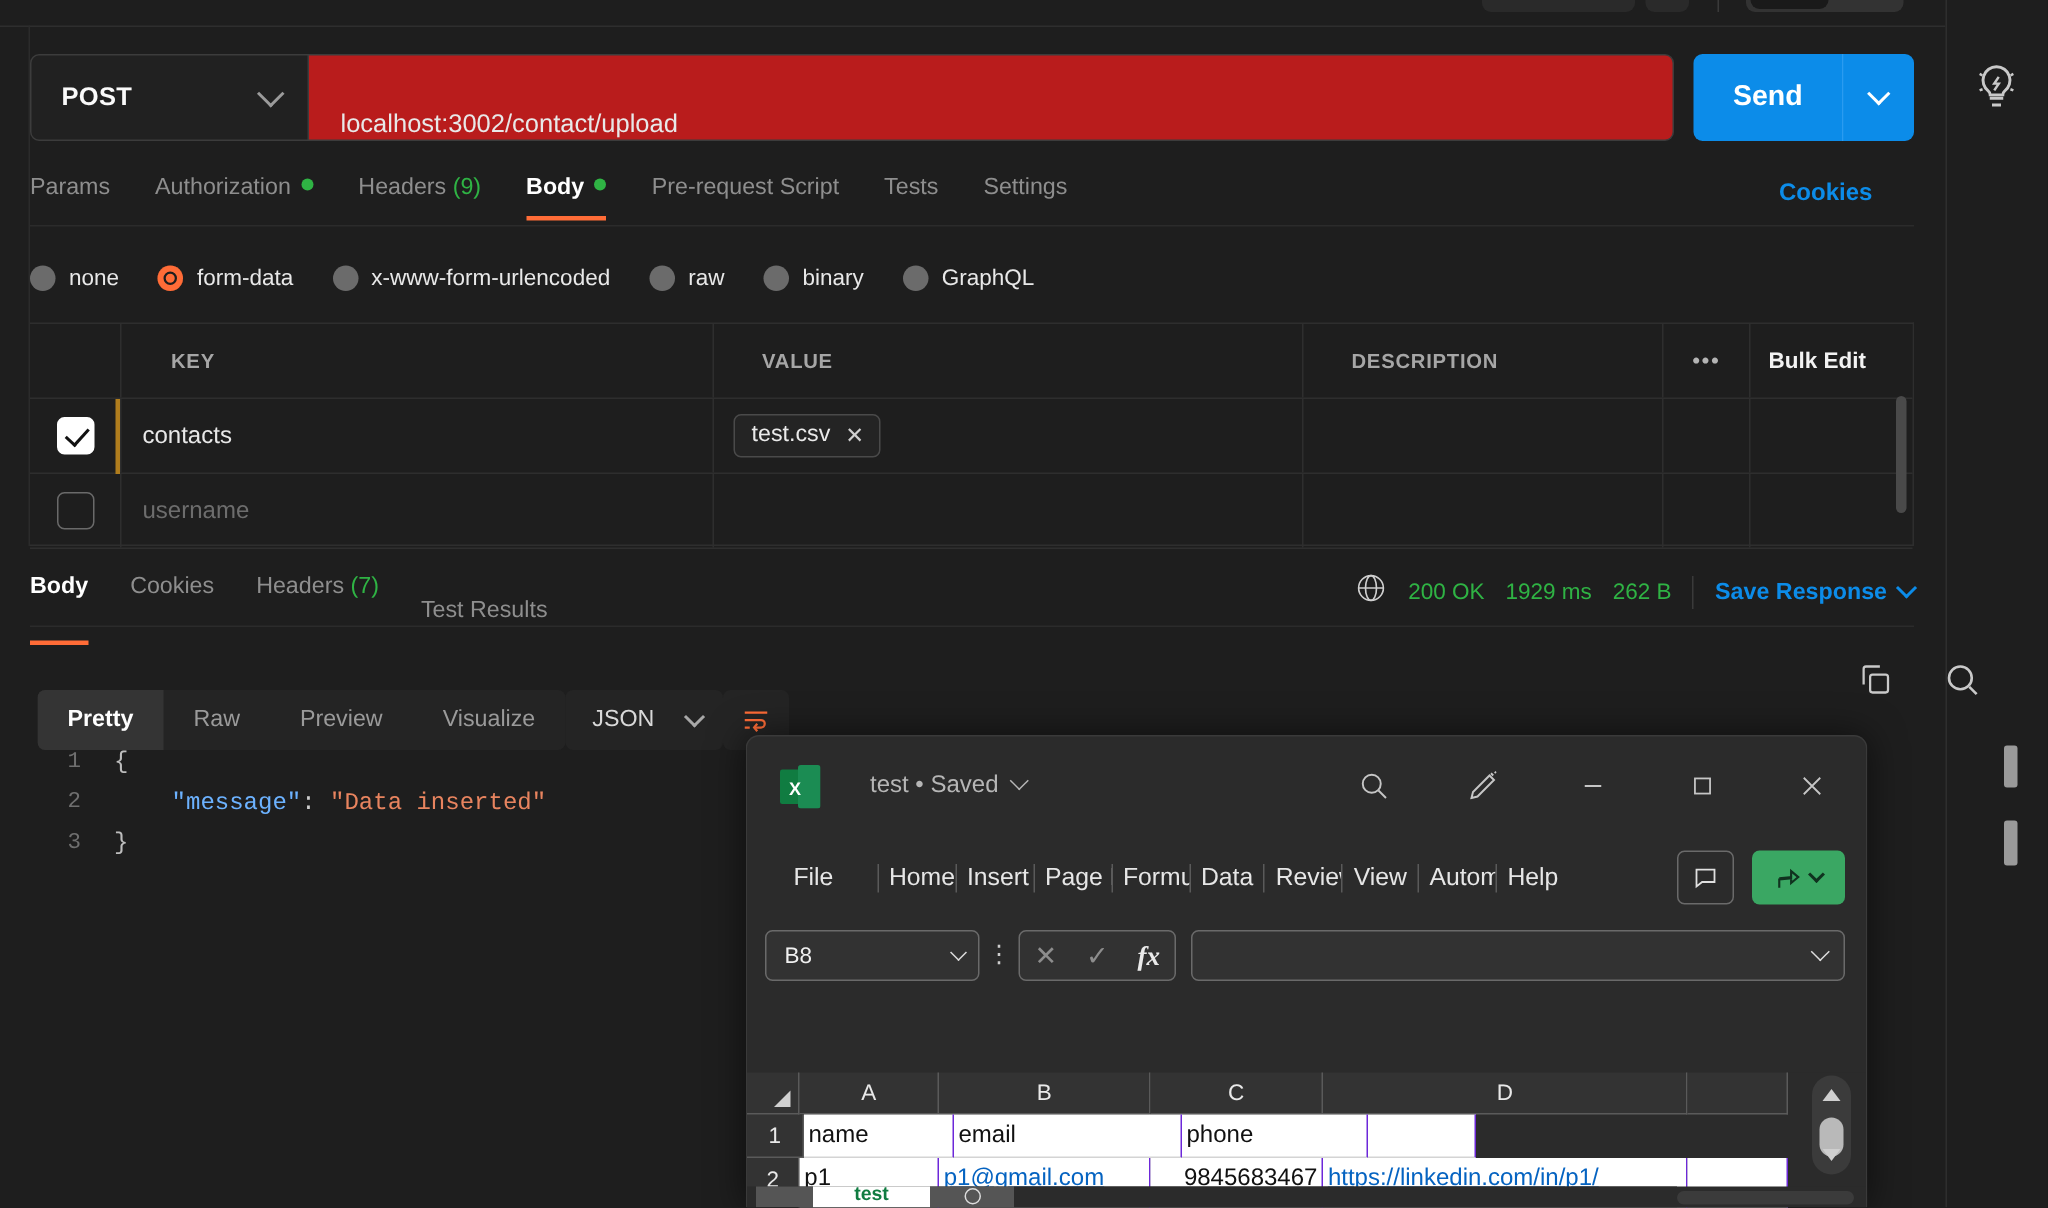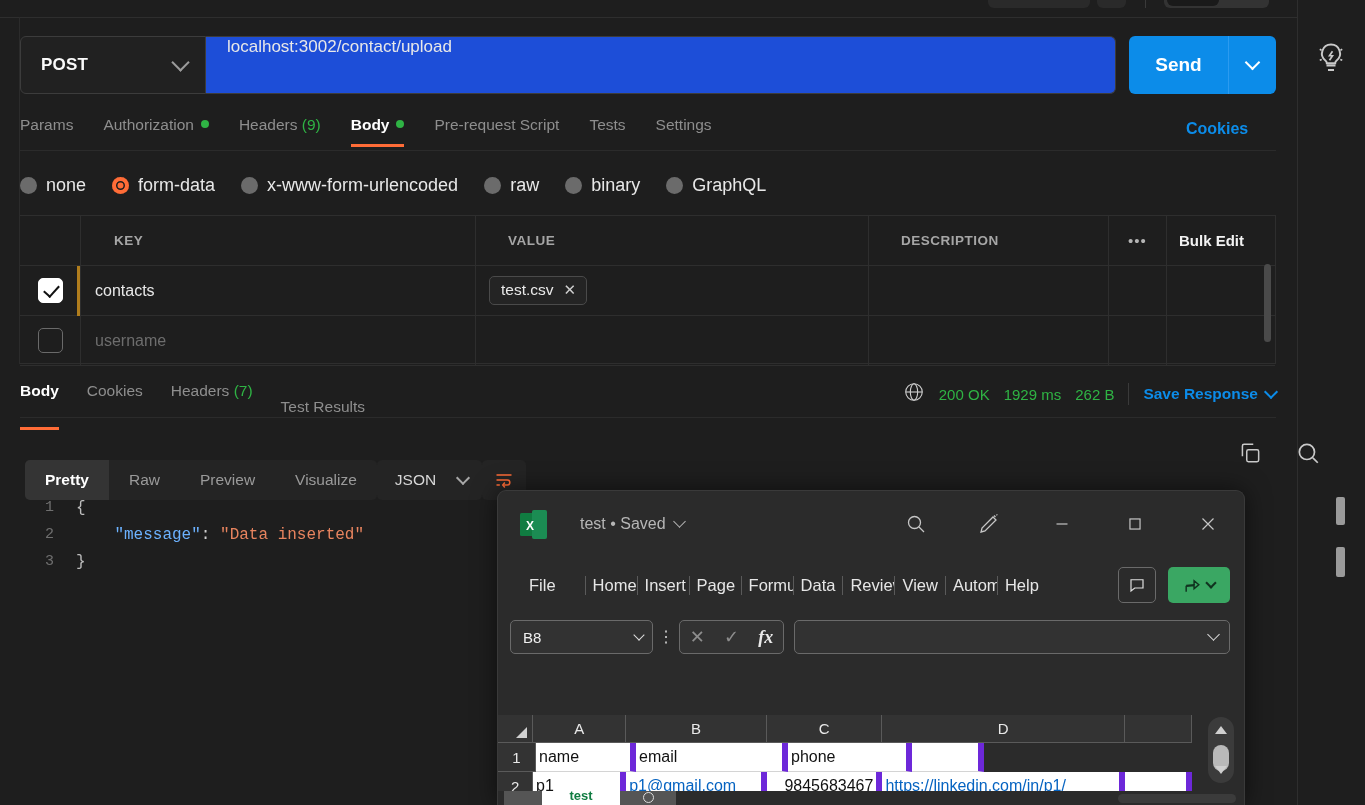--- a/index.html
+++ b/index.html
@@ -19,22 +19,22 @@
   .url-row { position:absolute; left:20px; top:36px; width:1256px; height:58px; display:flex; align-items:center; }
   .method-box {
     width:186px; height:58px; background:#212121; border:1px solid #3c3c3c;
     border-radius:6px 0 0 6px; display:flex; align-items:center;
     justify-content:space-between; padding:0 18px 0 20px;
   }
   .method-label { color:#fafafa; font-size:17px; font-weight:700; letter-spacing:.2px; }
   .chev { width:13px; height:13px; border-right:2px solid #9b9b9b; border-bottom:2px solid #9b9b9b;
           transform:rotate(45deg); margin-top:-6px; }
   .url-box {
-    flex:1; height:58px; background:#1d4ed8; border:1px solid #3c3c3c; border-left:none;
-    border-radius:0 6px 6px 0; display:flex; align-items:flex-start; padding-left:21px;
+    flex:1; height:58px; background:#b91c1c; border:1px solid #3c3c3c; border-left:none;
+    border-radius:0 6px 6px 0; display:flex; align-items:flex-end; padding-left:21px;
   }
   .url-text { color:#e8e8e8; font-size:17px; }
   .send-wrap { margin-left:13px; display:flex; height:58px; }
   .send-btn { width:99px; background:#0c8ce9; border-radius:6px 0 0 6px; display:flex;
               align-items:center; justify-content:center; cursor:pointer; }
   .send-btn span { color:#fff; font-size:19px; font-weight:700; }
   .send-caret { width:48px; background:#0c8ce9; border-radius:0 6px 6px 0; border-left:1px solid #2b9bf0;
                 display:flex; align-items:center; justify-content:center; cursor:pointer; }
   .send-caret i { width:11px; height:11px; border-right:2px solid #fff; border-bottom:2px solid #fff;
                   transform:rotate(45deg); margin-top:-5px; display:block; }
@@ -51,21 +51,21 @@
   .rtab.active::after { content:""; position:absolute; left:0; right:0; bottom:0; height:3px; background:#ff6c37; }
   .dot-g { display:inline-block; width:8px; height:8px; border-radius:50%; background:#2fb344; margin-left:7px; vertical-align:2px; }
   .cnt { color:#2fb344; }
   .cookies-link { position:absolute; right:2px; top:4px; color:#0c8ce9; font-size:16px; font-weight:700; cursor:pointer; }
 
   
   .radios { position:absolute; left:20px; top:170px; height:30px; display:flex; align-items:center; }
   .radio-item { display:flex; align-items:center; margin-right:26px; cursor:pointer; }
   .rad { width:17px; height:17px; border-radius:50%; background:#6b6b6b; margin-right:9px; flex:none; }
   .rad.on { background:#ff6c37; box-shadow: inset 0 0 0 4px #ff6c37, inset 0 0 0 5.5px #1e1e1e; }
-  .radio-item span { color:#e8e8e8; font-size:18px; }
+  .radio-item span { color:#e8e8e8; font-size:15px; }
 
   
   .kv { position:absolute; left:20px; top:215px; width:1256px; height:149px;
         border:1px solid #2e2e2e; border-left:none; }
   .kv-row { display:flex; height:50px; border-bottom:1px solid #2e2e2e; }
   .kv-row.head { background:#1e1e1e; }
   .kv-chk { width:61px; display:flex; align-items:center; justify-content:center; border-right:1px solid #2e2e2e; }
   .kv-key { width:395px; display:flex; align-items:center; padding-left:14px; border-right:1px solid #2e2e2e; }
   .kv-val { width:393px; display:flex; align-items:center; padding-left:13px; border-right:1px solid #2e2e2e; }
   .kv-desc { width:240px; display:flex; align-items:center; padding-left:13px; border-right:1px solid #2e2e2e; }
@@ -161,21 +161,21 @@
   .ghead { display:flex; height:28px; }
   .gcorner { width:38px; background:#333; border-right:1px solid #5a5a5a; border-bottom:1px solid #5a5a5a; position:relative; }
   .gcorner::after { content:""; position:absolute; right:5px; bottom:4px; border-left:11px solid transparent;
                     border-bottom:11px solid #d0d0d0; }
   .gch { background:#333; color:#e9e9e9; font-size:15px; display:flex; align-items:center;
          justify-content:center; border-right:1px solid #5a5a5a; border-bottom:1px solid #5a5a5a; }
   .grow { display:flex; height:29px; }
   .grn { width:38px; background:#333; color:#e9e9e9; font-size:15px; display:flex; align-items:center;
          justify-content:center; border-right:1px solid #5a5a5a; border-bottom:1px solid #5a5a5a; }
   .gcell { background:#fff; color:#111; font-size:16px; display:flex; align-items:center;
-           padding:0 3px; border-right:6px solid #6d28d9; border-bottom:1px solid #d4d4d4; overflow:hidden; white-space:nowrap; }
+           padding:0 3px; border-right:1px solid #6d28d9; border-bottom:1px solid #d4d4d4; overflow:hidden; white-space:nowrap; }
   .gcell.link { color:#0563c1; text-decoration:underline; }
   .gcell.num { justify-content:flex-end; }
   .cw-a { width:100px; } .cw-b { width:152px; } .cw-c { width:124px; } .cw-d { width:262px; } .cw-e { width:72px; }
 
   .xl-vscroll { position:absolute; right:10px; top:2px; width:26px; bottom:22px; background:#3b3b3b; border-radius:13px; }
   .xl-vscroll .arw { position:absolute; left:7px; width:0;height:0; }
   .xl-vscroll .up { top:9px; border-left:6px solid transparent;border-right:6px solid transparent;border-bottom:8px solid #cfcfcf; }
   .xl-vscroll .dn { bottom:9px; border-left:6px solid transparent;border-right:6px solid transparent;border-top:8px solid #cfcfcf; }
   .xl-vthumb { position:absolute; left:5px; top:28px; width:16px; height:26px; background:#b9b9b9; border-radius:8px; }
 

